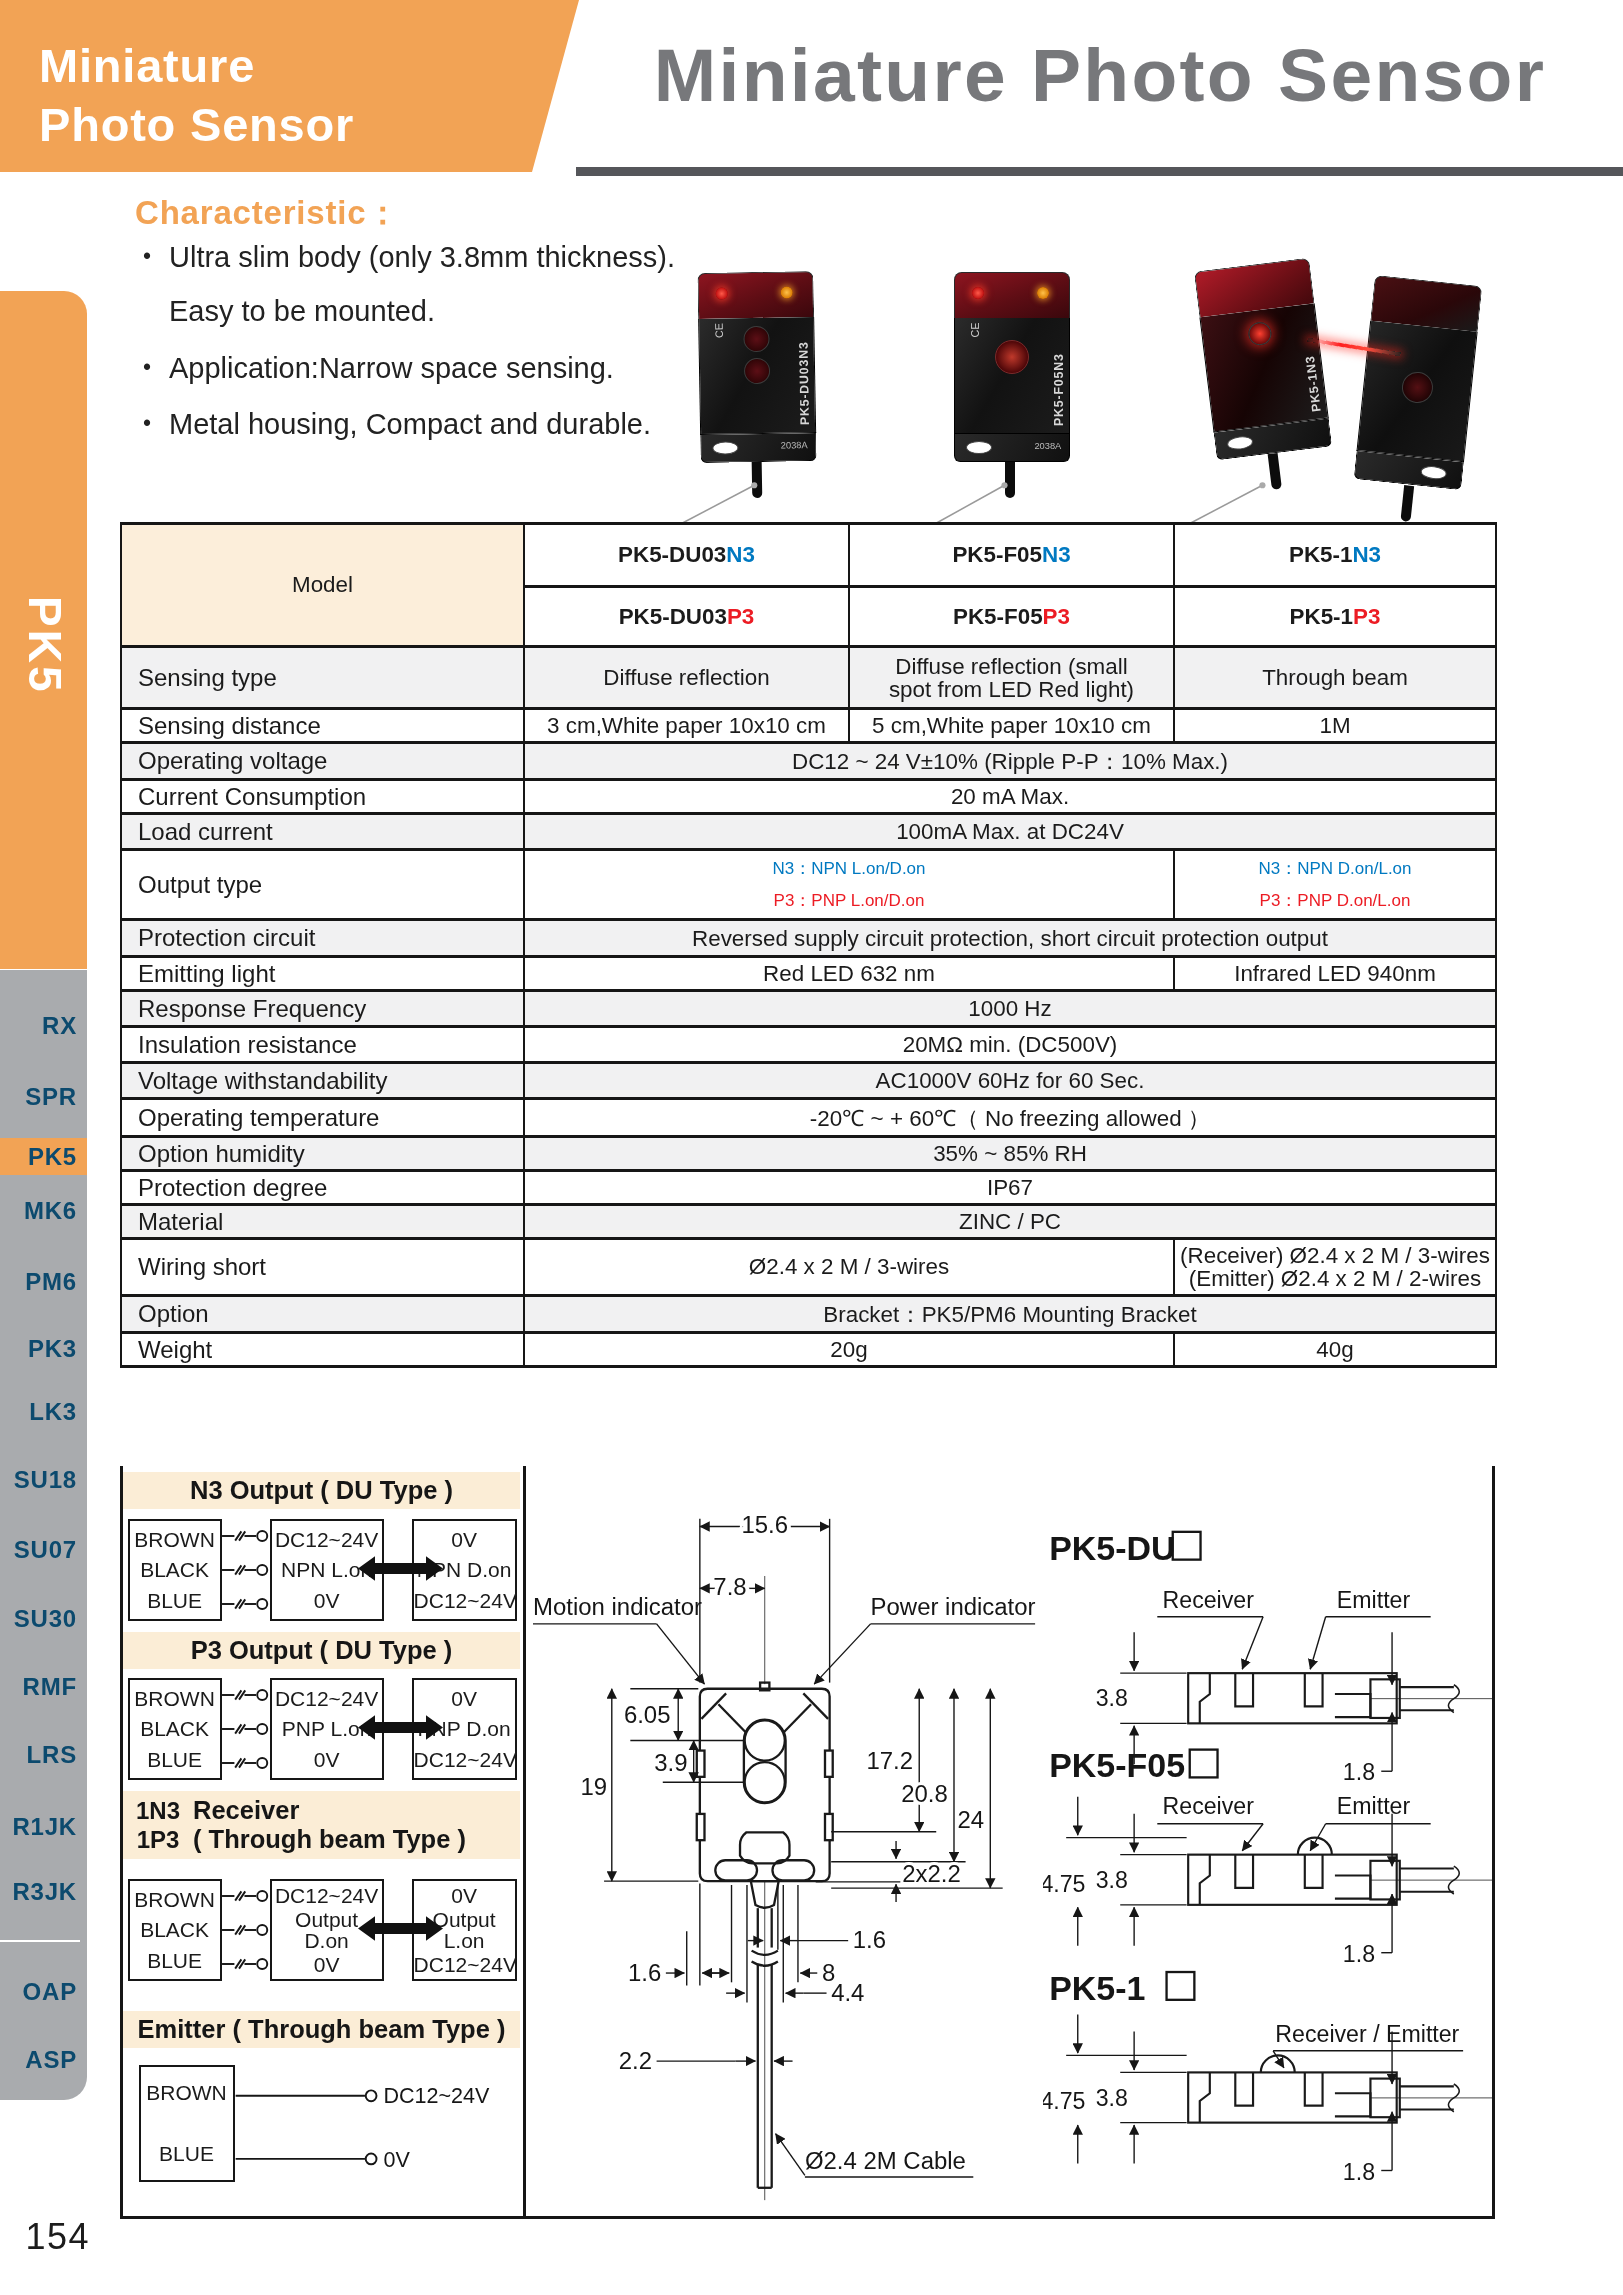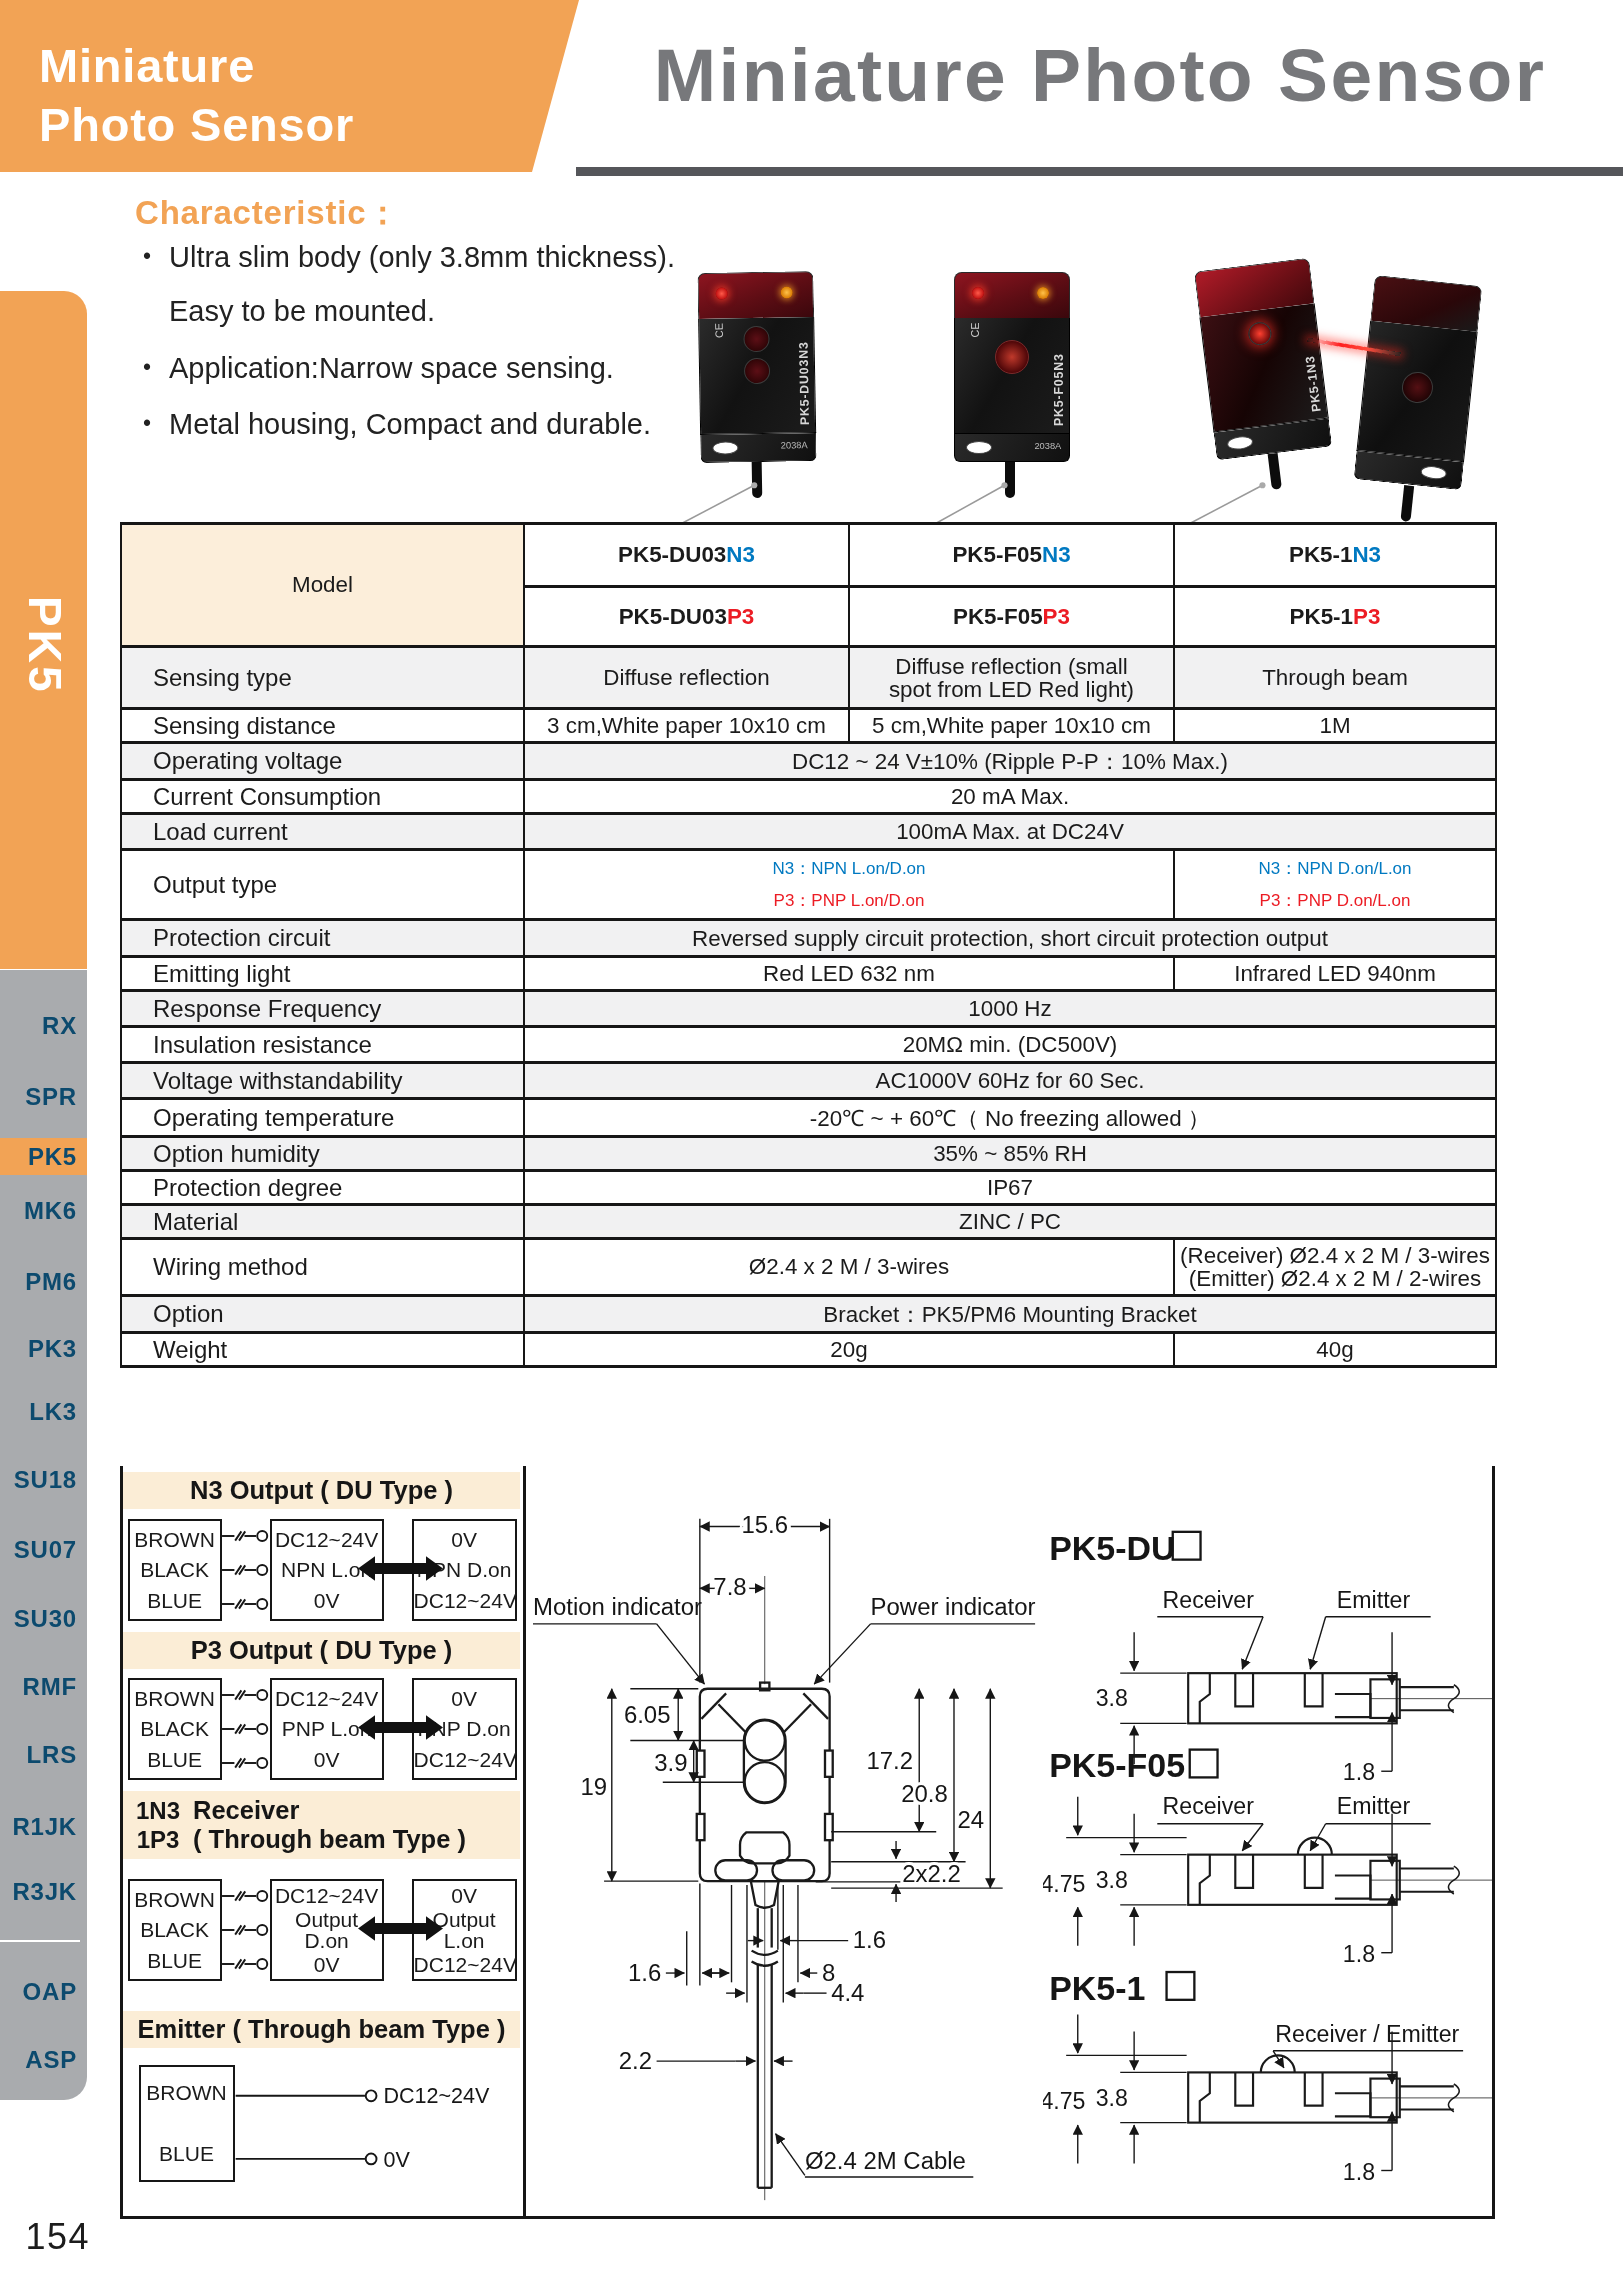--- a/index.html
+++ b/index.html
@@ -81,21 +81,21 @@
   .beam { position:absolute; height:3.9px;
     background:linear-gradient(to right, rgba(255,80,60,0.15), #ff1f1f 35%, #ff4a3a 65%, rgba(255,120,90,0.1));
     box-shadow:0 0 9.3px 2.3px rgba(255,40,30,.55); }
 
   
   table.spec { position:absolute; left:120px; top:522px; width:1375px; border-collapse:collapse; table-layout:fixed; }
   table.spec td {
     border:2.3px solid #161616; border-top-width:3.9px; border-bottom-width:3.9px;
     font-size:22.4px; text-align:center; vertical-align:middle; padding:1.5px 4.6px; background:#fff;
   }
-  table.spec td.lbl { text-align:left; padding-left:31px; font-size:24px; }
+  table.spec td.lbl { text-align:left; padding-left:16px; font-size:24px; }
   table.spec tr.g td { background:#F1F1F2; }
   td.model-head { background:#FCEEDA !important; font-size:31px; text-align:left; padding-left:18.5px; vertical-align:middle; }
   td.model-cell { font-size:29px; font-weight:bold; }
   .n3c { color:#0079C1; } .p3c { color:#EC1C24; }
   .small2 { font-size:19.3px; line-height:23px; }
   .out-line { font-size:17px; line-height:32px; }
 
   
   .sec-bar { position:absolute; top:1426px; height:41px; background:#898B8E; color:#fff;
     font-weight:bold; font-size:31px; text-align:center; line-height:41px; letter-spacing:0.8px; }
@@ -334,21 +334,21 @@
     </tr>
     <tr style="height:32px">
       <td class="lbl">Protection degree</td>
       <td colspan="3">IP67</td>
     </tr>
     <tr class="g" style="height:32px">
       <td class="lbl">Material</td>
       <td colspan="3">ZINC / PC</td>
     </tr>
     <tr style="height:57px">
-      <td class="lbl">Wiring method</td>
+      <td class="lbl">Wiring short</td>
       <td colspan="2">Ø2.4 x 2 M / 3-wires</td>
       <td class="small2">
         <div>(Receiver) Ø2.4 x 2 M / 3-wires</div>
         <div>(Emitter) Ø2.4 x 2 M / 2-wires</div>
       </td>
     </tr>
     <tr class="g" style="height:34px">
       <td class="lbl">Option</td>
       <td colspan="3">Bracket：PK5/PM6 Mounting Bracket</td>
     </tr>

